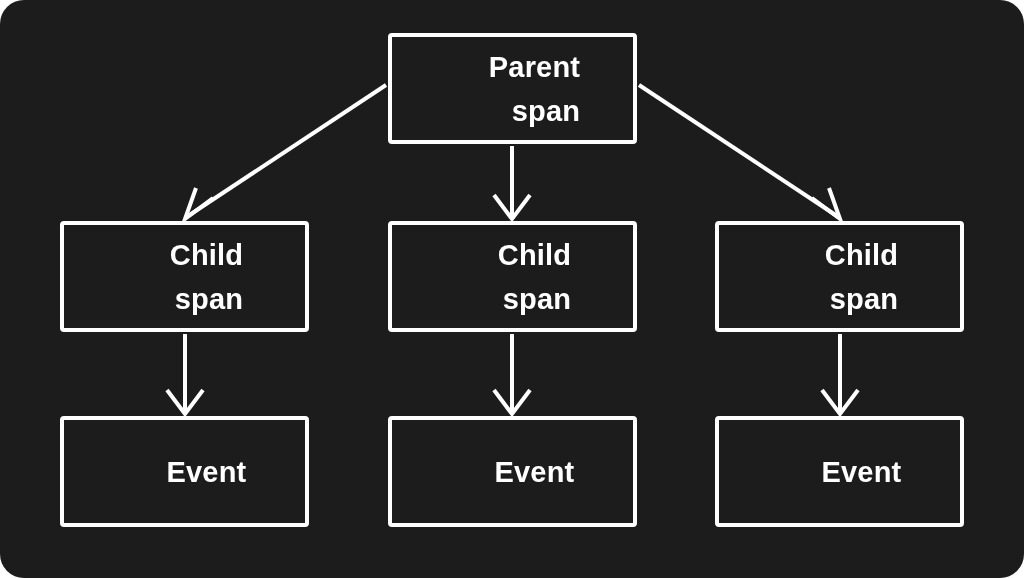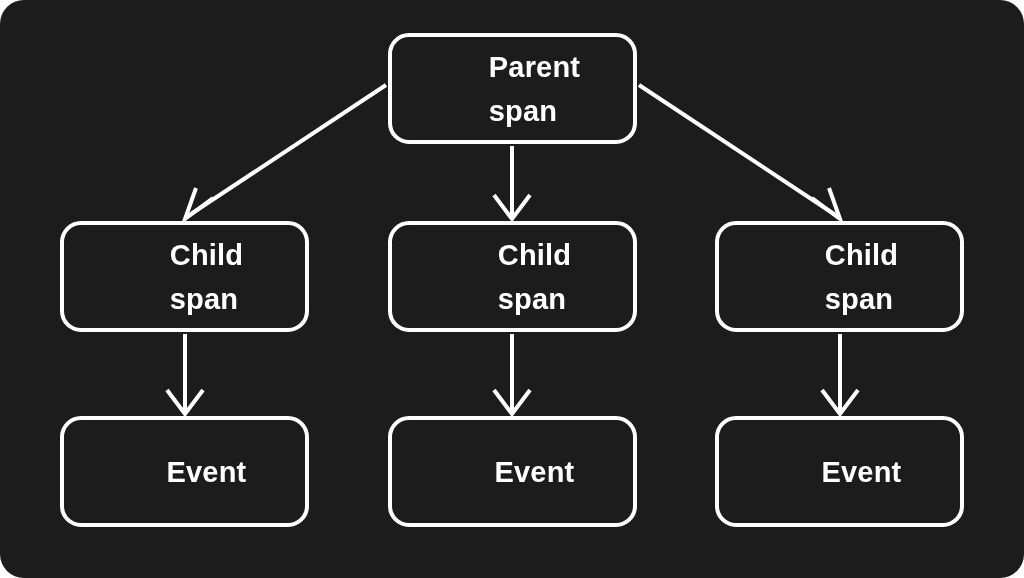--- a/index.html
+++ b/index.html
@@ -21,26 +21,26 @@
     top: 0;
     left: 0;
     width: 1024px;
     height: 578px;
     pointer-events: none;
   }
   .node {
     position: absolute;
     box-sizing: border-box;
     border: 4px solid #ffffff;
-    border-radius: 21px;
+    border-radius: 4px;
     background: transparent;
     display: flex;
     align-items: center;
     justify-content: center;
-    text-align: left;
+    text-align: right;
     padding-left: 44px;
   }
   .node-label {
     color: #ffffff;
     font-size: 29px;
     font-weight: bold;
     line-height: 44px;
     letter-spacing: 0.2px;
     white-space: pre-line;
   }

